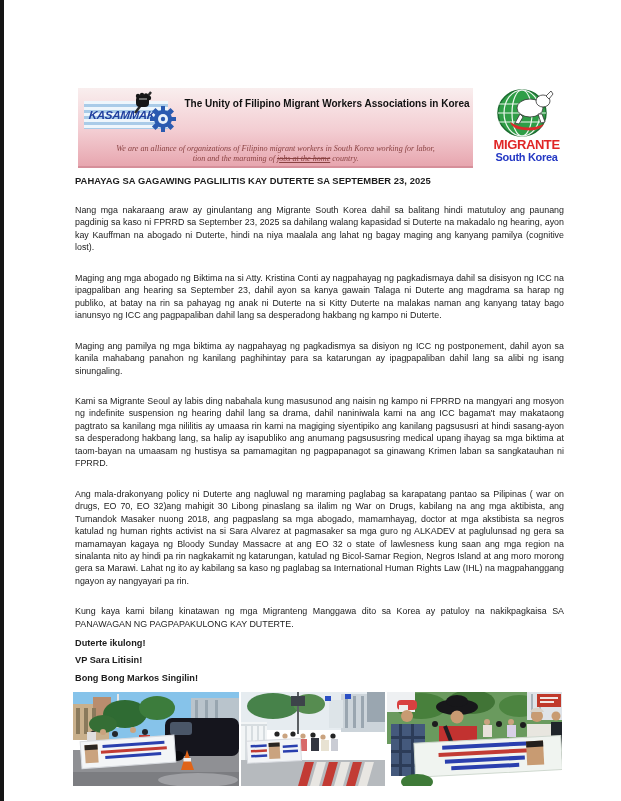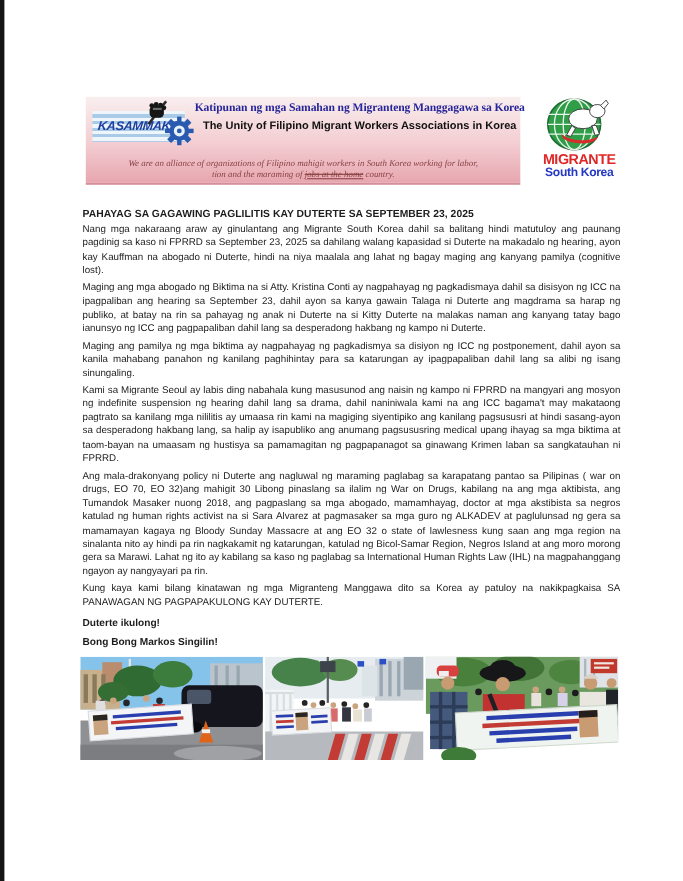--- a/index.html
+++ b/index.html
@@ -43,22 +43,22 @@
     font-family:"Liberation Serif", serif; font-style:italic;
     font-size:8.1px; line-height:9.4px; color:#8a4343; white-space:nowrap;
   }
   .mission .underlined { text-decoration:underline line-through;text-align:right; }
 
   .migrante { width:77px; margin-left:16px; display:flex; flex-direction:column; align-items:center; }
   .mig-name { font-weight:bold; font-size:13px; line-height:13px; color:#e02626; letter-spacing:-0.4px; }
   .mig-sub  { font-weight:bold; font-size:11px; line-height:12px; color:#2438c4; letter-spacing:-0.3px; }
 
   
-  .doc-title { margin-top:20px; font-size:9.4px; font-weight:bold; letter-spacing:0.05px; }
-  p.body { margin-top:3px; font-size:8.9px; line-height:12.45px; text-align:justify; }
+  .doc-title { margin-top:7px; font-size:9.4px; font-weight:bold; letter-spacing:0.05px; }
+  p.body { margin-top:18px; font-size:8.9px; line-height:12.45px; text-align:justify; }
   p.slogan { margin-top:7.5px; font-size:9.2px; font-weight:bold; }
 
   .photo-row { display:flex; gap:2px; margin:9px 0 0 -2px; }
   .photo-row svg { display:block; }
 </style>
 </head>
 <body>
 
 <div class="page">
   <div class="left-edge"></div>
@@ -92,26 +92,25 @@
                   <rect x="20" y="6" width="5" height="5" transform="rotate(45 22.5 8.5)"></rect>
                   <rect x="5" y="21" width="5" height="5" transform="rotate(45 7.5 23.5)"></rect>
                   <rect x="20" y="21" width="5" height="5" transform="rotate(45 22.5 23.5)"></rect>
                 </g>
               </g>
               <circle cx="15" cy="16" r="5" fill="#e9f2fa"></circle>
               <circle cx="15" cy="16" r="2.2" fill="#2a5ab0"></circle>
             </svg>
           </div>
           <div class="banner-texts">
-            <div class="banner-title">Katipunan ng mga Samahan ng Migranteng Manggagawa sa Korea</div>
             <div class="banner-subtitle">The Unity of Filipino Migrant Workers Associations in Korea</div>
           </div>
         </div>
         <div class="mission">
-          <div>We are an alliance of organizations of Filipino mahigit workers in South Korea working for labor,</div>
+          <div>We are an alliance of organizations of Filipino migrant workers in South Korea working for labor,</div>
           <div><span>tion and the maraming of </span><span class="underlined">jobs at the home</span><span> country.</span></div>
         </div>
       </div>
 
       <div class="migrante">
         <svg width="62" height="50" viewBox="0 0 62 50">
           <ellipse cx="26" cy="25" rx="24" ry="23" fill="#2f9e47" stroke="#1c6b30" stroke-width="1.5"></ellipse>
           <g stroke="#ffffff" stroke-width="1.2" fill="none" opacity="0.9">
             <ellipse cx="26" cy="25" rx="10" ry="23"></ellipse>
             <ellipse cx="26" cy="25" rx="18" ry="23"></ellipse>
@@ -136,20 +135,21 @@
     <h1 class="doc-title">PAHAYAG SA GAGAWING PAGLILITIS KAY DUTERTE SA SEPTEMBER 23, 2025</h1>
 
     <p class="body">Nang mga nakaraang araw ay ginulantang ang Migrante South Korea dahil sa balitang hindi matutuloy ang paunang pagdinig sa kaso ni FPRRD sa September 23, 2025 sa dahilang walang kapasidad si Duterte na makadalo ng hearing, ayon kay Kauffman na abogado ni Duterte, hindi na niya maalala ang lahat ng bagay maging ang kanyang pamilya (cognitive lost).</p>
     <p class="body">Maging ang mga abogado ng Biktima na si Atty. Kristina Conti ay nagpahayag ng pagkadismaya dahil sa disisyon ng ICC na ipagpaliban ang hearing sa September 23, dahil ayon sa kanya gawain Talaga ni Duterte ang magdrama sa harap ng publiko, at batay na rin sa pahayag ng anak ni Duterte na si Kitty Duterte na malakas naman ang kanyang tatay bago ianunsyo ng ICC ang pagpapaliban dahil lang sa desperadong hakbang ng kampo ni Duterte.</p>
     <p class="body">Maging ang pamilya ng mga biktima ay nagpahayag ng pagkadismya sa disiyon ng ICC ng postponement, dahil ayon sa kanila mahabang panahon ng kanilang paghihintay para sa katarungan ay ipagpapaliban dahil lang sa alibi ng isang sinungaling.</p>
     <p class="body">Kami sa Migrante Seoul ay labis ding nabahala kung masusunod ang naisin ng kampo ni FPRRD na mangyari ang mosyon ng indefinite suspension ng hearing dahil lang sa drama, dahil naniniwala kami na ang ICC bagama't may makataong pagtrato sa kanilang mga nililitis ay umaasa rin kami na magiging siyentipiko ang kanilang pagsususri at hindi sasang-ayon sa desperadong hakbang lang, sa halip ay isapubliko ang anumang pagsususring medical upang ihayag sa mga biktima at taom-bayan na umaasam ng hustisya sa pamamagitan ng pagpapanagot sa ginawang Krimen laban sa sangkatauhan ni FPRRD.</p>
     <p class="body">Ang mala-drakonyang policy ni Duterte ang nagluwal ng maraming paglabag sa karapatang pantao sa Pilipinas ( war on drugs, EO 70, EO 32)ang mahigit 30 Libong pinaslang sa ilalim ng War on Drugs, kabilang na ang mga aktibista, ang Tumandok Masaker nuong 2018, ang pagpaslang sa mga abogado, mamamhayag, doctor at mga akstibista sa negros katulad ng human rights activist na si Sara Alvarez at pagmasaker sa mga guro ng ALKADEV at paglulunsad ng gera sa mamamayan kagaya ng Bloody Sunday Massacre at ang EO 32 o state of lawlesness kung saan ang mga region na sinalanta nito ay hindi pa rin nagkakamit ng katarungan, katulad ng Bicol-Samar Region, Negros Island at ang moro morong gera sa Marawi. Lahat ng ito ay kabilang sa kaso ng paglabag sa International Human Rights Law (IHL) na magpahanggang ngayon ay nangyayari pa rin.</p>
     <p class="body">Kung kaya kami bilang kinatawan ng mga Migranteng Manggawa dito sa Korea ay patuloy na nakikpagkaisa SA PANAWAGAN NG PAGPAPAKULONG KAY DUTERTE.</p>
 
     <p class="slogan">Duterte ikulong!</p>
+    <p class="slogan">VP Sara Litisin!</p>
     <p class="slogan">Bong Bong Markos Singilin!</p>
 
     <div class="photo-row">
 
       <svg width="166" height="94" viewBox="0 0 166 94" preserveAspectRatio="none">
         <rect x="0" y="0" width="166" height="48" fill="#86c3ea"></rect>
         <rect x="118" y="6" width="48" height="34" fill="#b9c4cc"></rect>
         <rect x="122" y="8" width="3" height="30" fill="#98a6b0"></rect>
           <rect x="132" y="8" width="3" height="30" fill="#98a6b0"></rect>
           <rect x="142" y="8" width="3" height="30" fill="#98a6b0"></rect>

